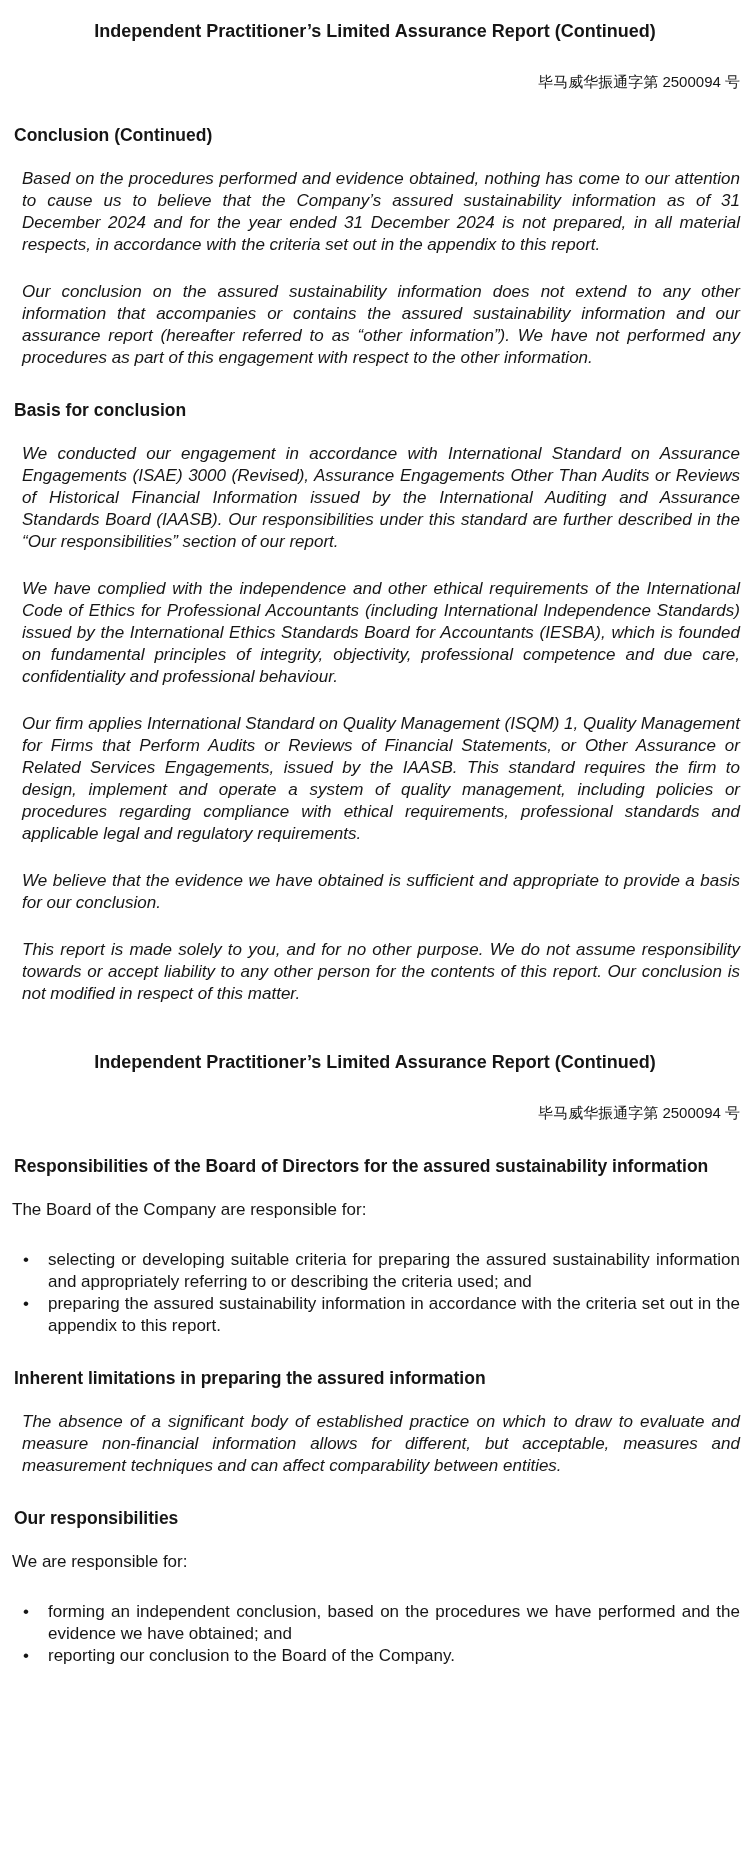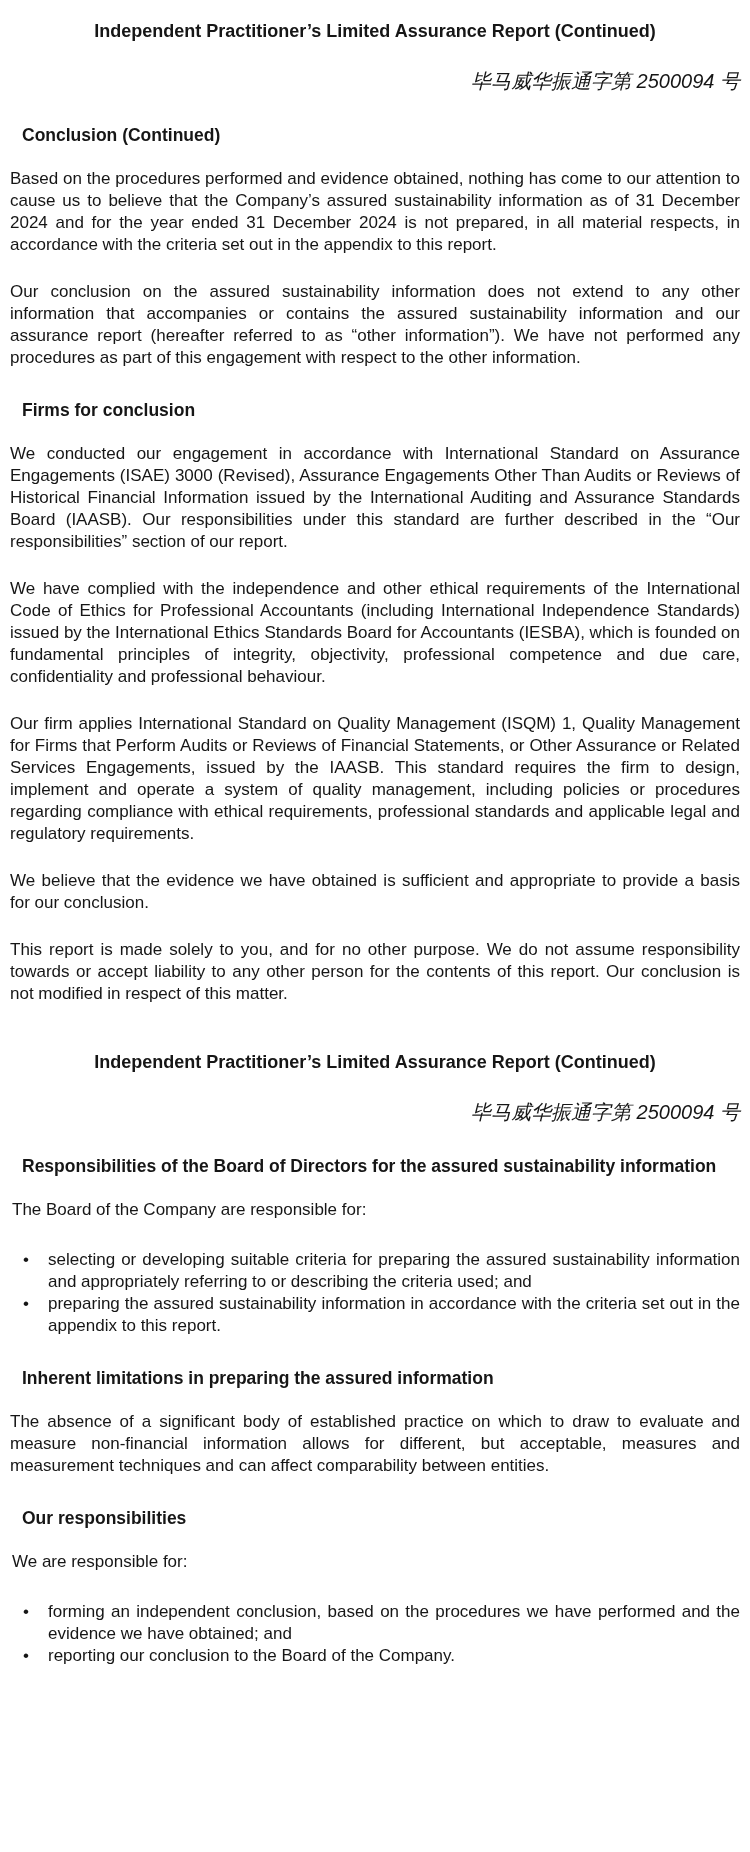--- a/index.html
+++ b/index.html
@@ -23,35 +23,35 @@
     font-weight: 700;
     font-size: 18px;
     line-height: 22px;
     margin: 8px;
   }
   .page2 .page-title {
     margin-top: 46px;
   }
   .report-number {
     text-align: right;
-    font-size: 20px;
+    font-size: 15px;
     line-height: 25px;
     margin: 27px 0 0 0;
-    font-style: italic;
   }
   .heading {
     font-weight: 700;
     font-size: 17.5px;
     line-height: 22px;
-    margin: 30px 0 22px 12px;
+    margin: 30px 0 22px 4px;
     text-align: left;
   }
   p.para {
-    margin: 0 0 25px 0;
+    margin: 0 0 25px 12px;
     text-align: justify;
+    font-style: italic;
   }
   p.intro {
     margin: 0 0 25px 2px;
     text-align: left;
   }
   ul.bullets {
     list-style: none;
     margin: 28px 0 25px 0;
     padding: 0 0 0 38px;
     text-align: justify;
@@ -72,21 +72,21 @@
 <div class="document">
 
   <section class="page page1">
     <h1 class="page-title">Independent Practitioner’s Limited Assurance Report (Continued)</h1>
     <div class="report-number">毕马威华振通字第 2500094 号</div>
 
     <h2 class="heading">Conclusion (Continued)</h2>
     <p class="para">Based on the procedures performed and evidence obtained, nothing has come to our attention to cause us to believe that the Company’s assured sustainability information as of 31 December 2024 and for the year ended 31 December 2024 is not prepared, in all material respects, in accordance with the criteria set out in the appendix to this report.</p>
     <p class="para">Our conclusion on the assured sustainability information does not extend to any other information that accompanies or contains the assured sustainability information and our assurance report (hereafter referred to as “other information”). We have not performed any procedures as part of this engagement with respect to the other information.</p>
 
-    <h2 class="heading">Firms for conclusion</h2>
+    <h2 class="heading">Basis for conclusion</h2>
     <p class="para">We conducted our engagement in accordance with International Standard on Assurance Engagements (ISAE) 3000 (Revised), Assurance Engagements Other Than Audits or Reviews of Historical Financial Information issued by the International Auditing and Assurance Standards Board (IAASB). Our responsibilities under this standard are further described in the “Our responsibilities” section of our report.</p>
     <p class="para">We have complied with the independence and other ethical requirements of the International Code of Ethics for Professional Accountants (including International Independence Standards) issued by the International Ethics Standards Board for Accountants (IESBA), which is founded on fundamental principles of integrity, objectivity, professional competence and due care, confidentiality and professional behaviour.</p>
     <p class="para">Our firm applies International Standard on Quality Management (ISQM) 1, Quality Management for Firms that Perform Audits or Reviews of Financial Statements, or Other Assurance or Related Services Engagements, issued by the IAASB. This standard requires the firm to design, implement and operate a system of quality management, including policies or procedures regarding compliance with ethical requirements, professional standards and applicable legal and regulatory requirements.</p>
     <p class="para">We believe that the evidence we have obtained is sufficient and appropriate to provide a basis for our conclusion.</p>
 
     <p class="para">This report is made solely to you, and for no other purpose. We do not assume responsibility towards or accept liability to any other person for the contents of this report. Our conclusion is not modified in respect of this matter.</p>
   </section>
 
   <section class="page page2">
     <h1 class="page-title">Independent Practitioner’s Limited Assurance Report (Continued)</h1>

